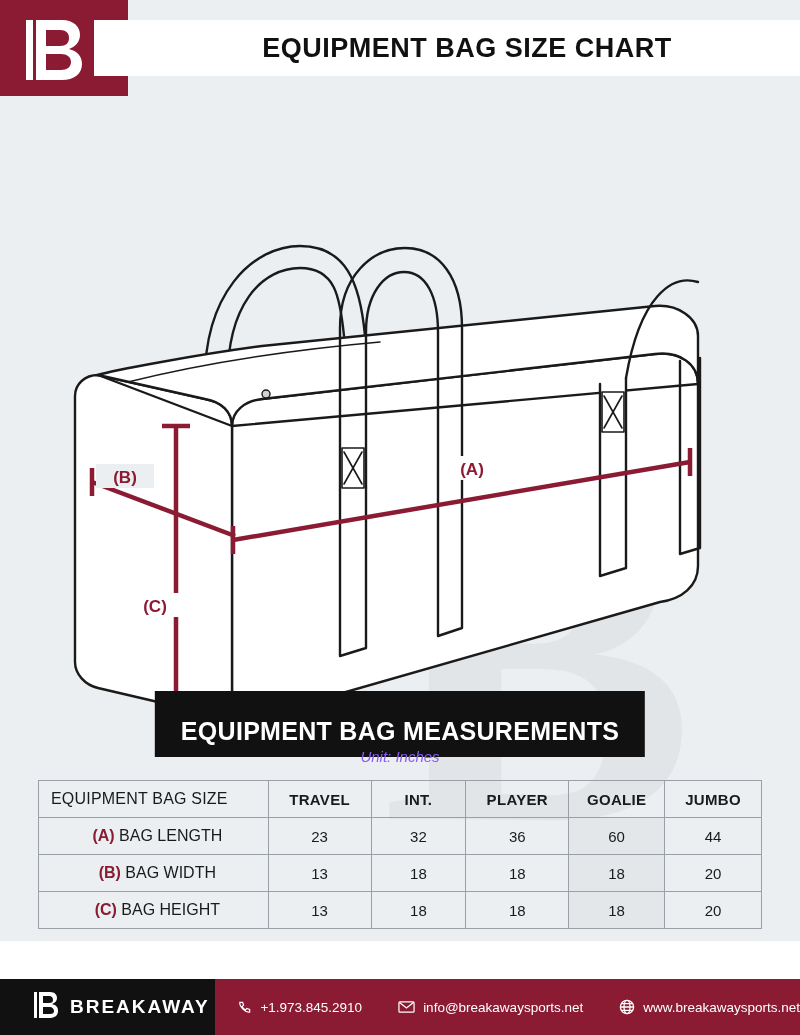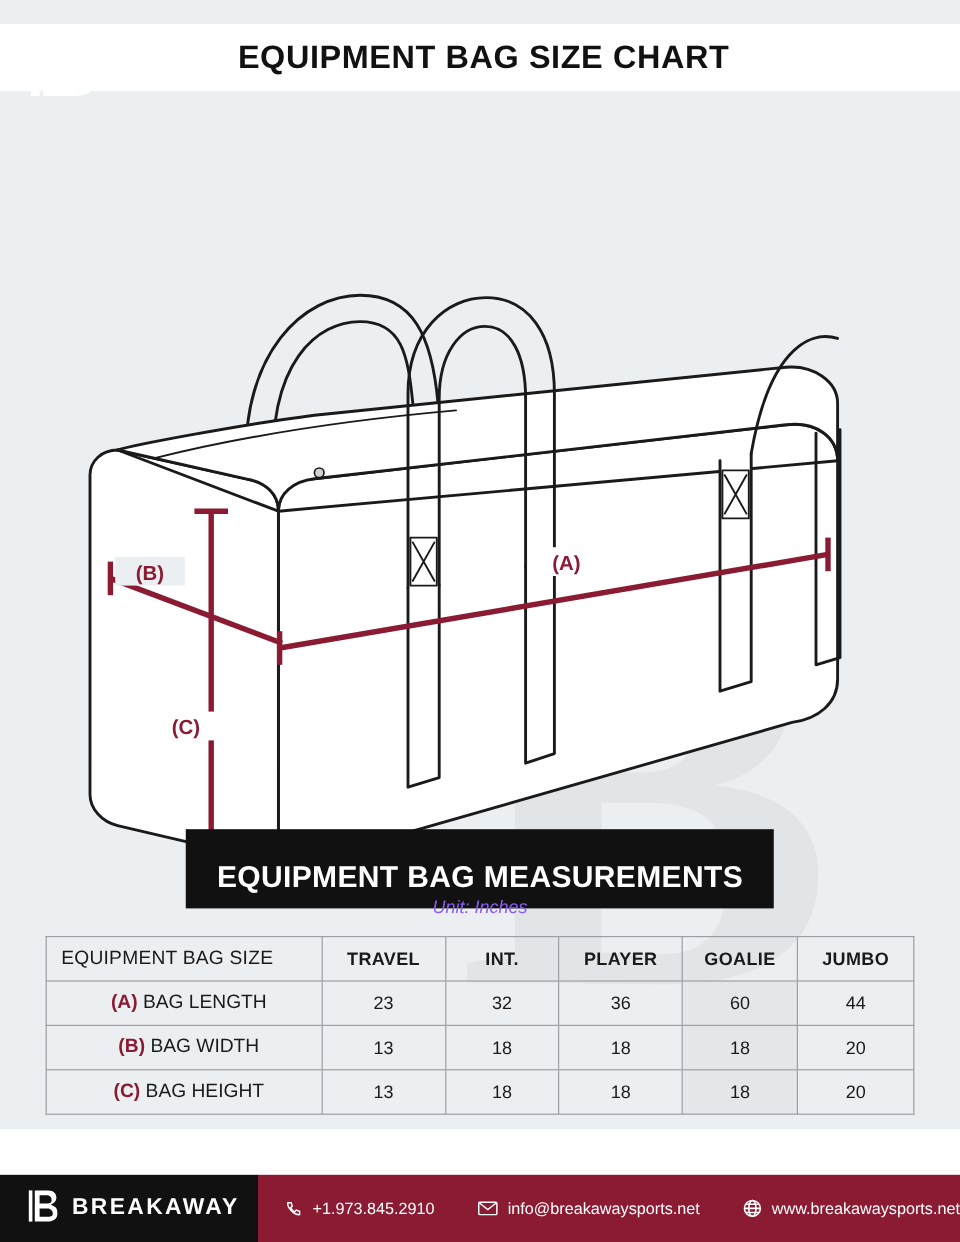--- a/index.html
+++ b/index.html
@@ -15,21 +15,20 @@
     background: #ffffff;
   }
 
   
   .header {
     position: relative;
     height: 96px;
     background: #eceff1;
     display: flex;
     align-items: stretch;
-    flex-direction: column;
   }
   .header-left {
     width: 128px;
     background: #8b1a33;
     position: relative;
     display: flex;
     align-items: center;
     justify-content: center;
   }
   .logo-mark {
@@ -176,21 +175,21 @@
     position: absolute;
     left: 0; bottom: 0;
     width: 800px; height: 56px;
     display: flex;
   }
   .footer-left {
     width: 228px;
     background: #111111;
     display: flex;
     align-items: center;
-    padding-left: 22px;
+    padding-left: 32px;
     gap: 12px;
   }
   .footer-left .brand {
     color: #ffffff;
     font-size: 19px;
     font-weight: bold;
     letter-spacing: 2px;
   }
   .footer-right {
     flex: 1;

